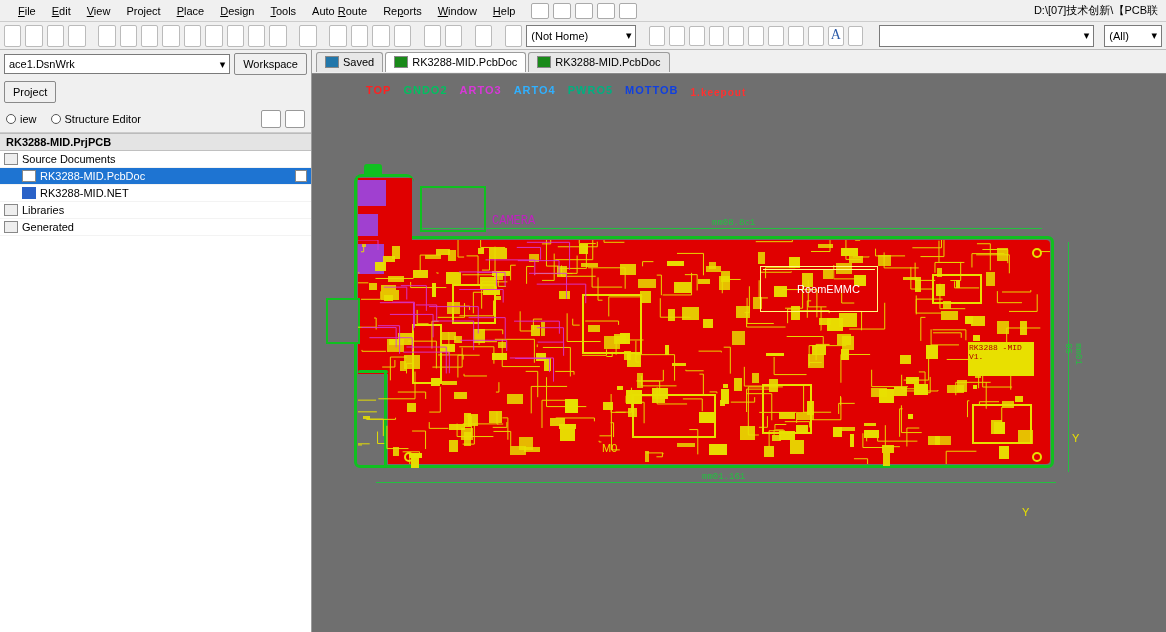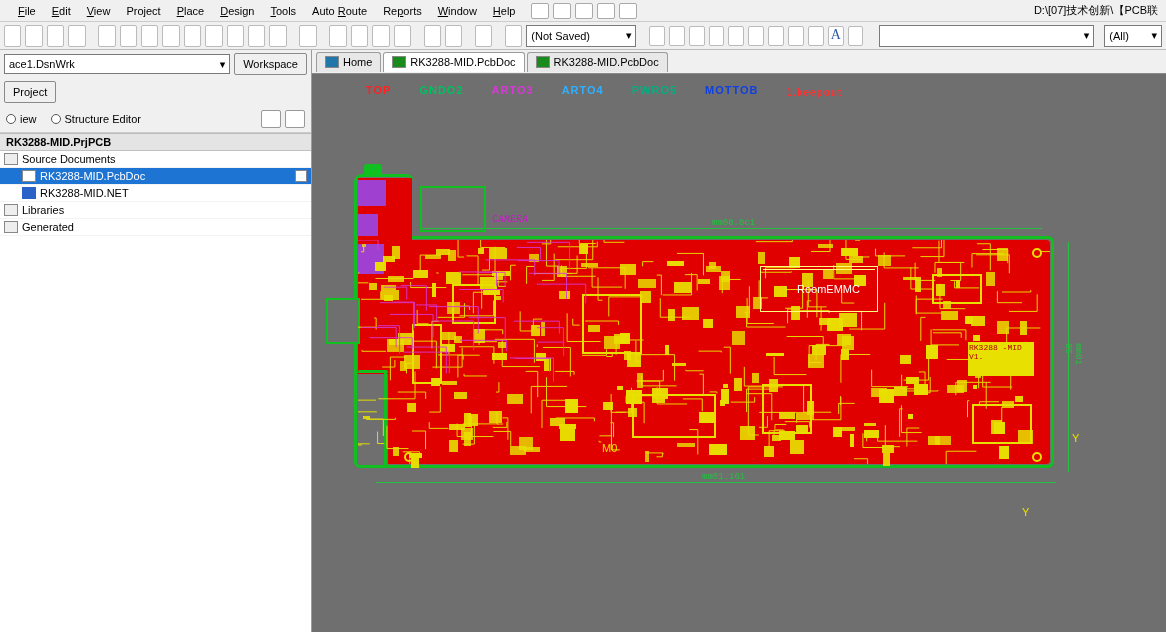--- a/index.html
+++ b/index.html
@@ -55,42 +55,42 @@
   .doctabs { height:24px; display:flex; align-items:center; background:#f0f0f0; border-bottom:1px solid #8a8a8a; padding:0 4px; gap:2px;}
   .doctab { height:20px; display:flex; align-items:center; gap:4px; padding:0 8px; border:1px solid #9c9c9c; border-bottom:none; background:#e8e8e8; border-radius:3px 3px 0 0;}
   .doctab.active { background:#fff; }
   .doctab .dt-ico { width:14px; height:12px; background:#ddd; border:1px solid #888;}
   .doctab .dt-ico.home { background:#27a; }
   .doctab .dt-ico.pcb { background:#1a8a1a; }
 
   .canvas-wrap { flex:1; background:#000; position:relative; overflow:hidden; }
   .canvas-bg { position:absolute; inset:0; background:#6f6f6f; }
   
-  .layerstrip { position:absolute; top:10px; left:54px; display:flex; gap:28px; font-family: "Courier New", monospace; font-size:15px; font-weight:bold; letter-spacing:1px;}
+  .layerstrip { position:absolute; top:10px; left:54px; display:flex; gap:12px; font-family: "Courier New", monospace; font-size:15px; font-weight:bold; letter-spacing:1px;}
   .layerstrip span.top   { color:#ff2020; }
   .layerstrip span.gnd   { color:#00c060; }
   .layerstrip span.art3  { color:#d838d8; }
   .layerstrip span.art4  { color:#30b0ff; }
   .layerstrip span.pwr   { color:#00b080; }
   .layerstrip span.mot   { color:#1040e0; }
   .layerstrip span.keep  { color:#ff3030; font-size:10px; margin-top:3px;}
 
   .board { position:absolute; }
   .dim-top    { position:absolute; border-top:1px solid #24c040; height:1px; }
   .dim-bottom { position:absolute; border-top:1px solid #24c040; height:1px; }
   .dim-right  { position:absolute; border-left:1px solid #24c040; width:1px; }
   .dim-label  { position:absolute; color:#24c040; font-size:9px; font-family:"Courier New",monospace; }
 
   .outline { position:absolute; border:3px solid #10c020; border-radius:6px; }
   .fill    { position:absolute; background:#e00000; }
   .cutout  { position:absolute; background:#6f6f6f; }
   .blob-y  { position:absolute; background:#e8e000; }
   .blob-g  { position:absolute; background:#10c020; }
   .room    { position:absolute; border:1px solid #ffff80; color:#fff; font-size:10px; padding:1px 12px; background:rgba(0,0,0,0); }
-  .silktag { position:absolute; color:#c020c0; font-size:10px; font-family:"Courier New",monospace;font-style:italic; }
+  .silktag { position:absolute; color:#c020c0; font-size:12px; font-family:"Courier New",monospace; }
   .corner-purple { position:absolute; background:#a040d0; }
   .marker-y { position:absolute; color:#e8e000; font-size:11px; }
   .hole { position:absolute; border:2px solid #e8e000; border-radius:50%; background:transparent;}
 
   svg.noise { position:absolute; }
 </style>
 </head>
 <body>
 
 <div class="menubar">
@@ -139,21 +139,21 @@
   <div class="tbtn"></div>
   <div class="tbtn"></div>
   <div class="sep"></div>
   <div class="tbtn"></div>
   <div class="tbtn"></div>
   <div class="sep"></div>
   <div class="tbtn"></div>
   <div class="sep"></div>
   <div class="tbtn"></div>
   <div class="combo combo-ns">
-    <span>(Not Saved)</span>
+    <span>(Not Home)</span>
     <span class="caret">▾</span>
   </div>
   <div class="sep"></div>
   <div class="tbtn2"></div>
   <div class="tbtn2"></div>
   <div class="tbtn2"></div>
   <div class="tbtn2"></div>
   <div class="tbtn2"></div>
   <div class="tbtn2"></div>
   <div class="tbtn2"></div>
@@ -228,21 +228,21 @@
         </div>
     </div>
   </div>
 
   <div class="mainarea">
 
     <div class="doctabs">
       <div id="tabs-host" style="display:flex;gap:2px;">
           <div class="doctab">
             <span class="dt-ico home"></span>
-            <span>Home</span>
+            <span>Saved</span>
           </div>
           <div class="doctab active">
             <span class="dt-ico pcb"></span>
             <span>RK3288-MID.PcbDoc</span>
           </div>
           <div class="doctab">
             <span class="dt-ico pcb"></span>
             <span>RK3288-MID.PcbDoc</span>
           </div>
         </div>

